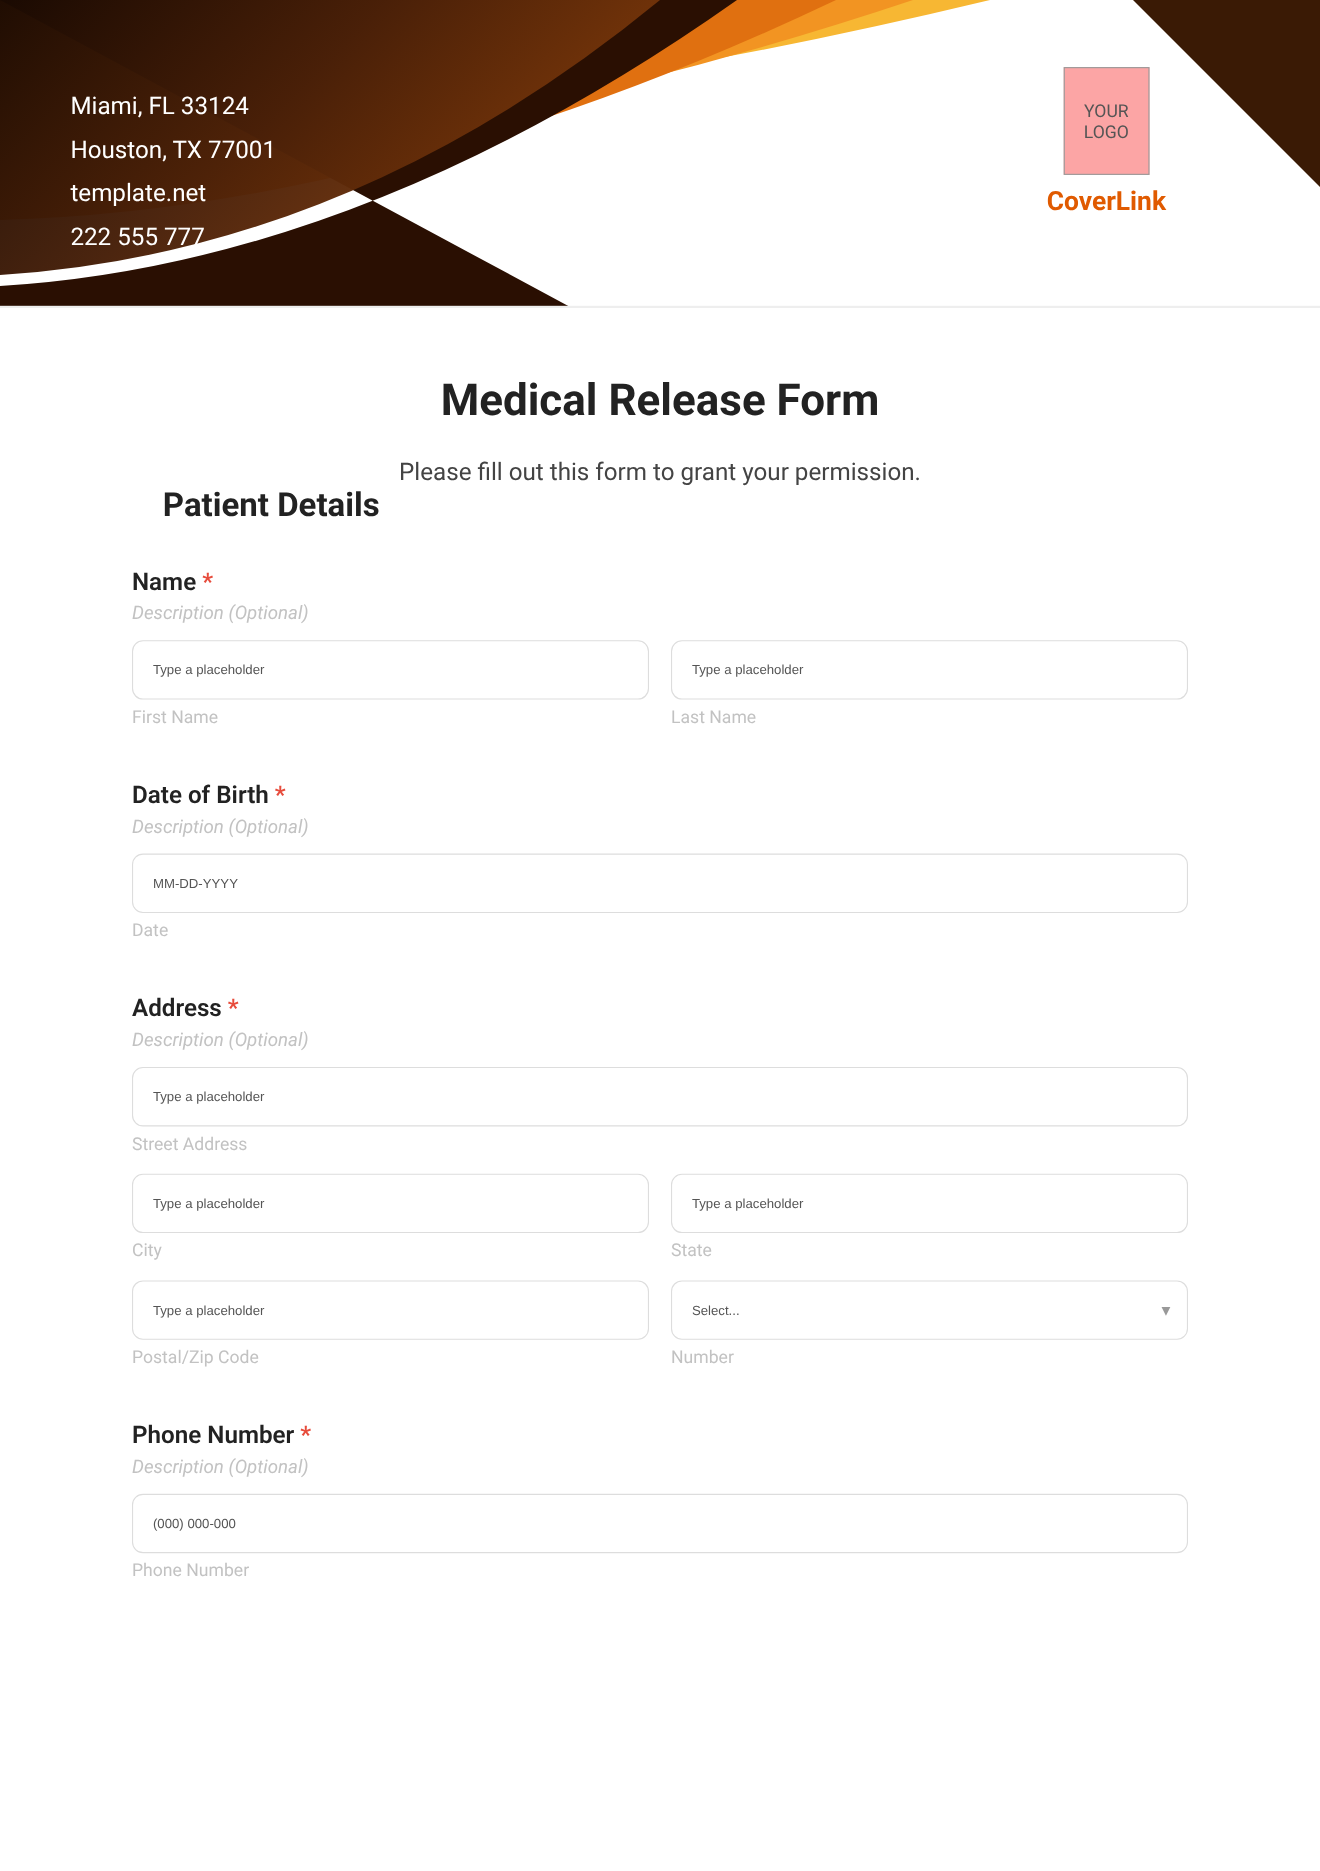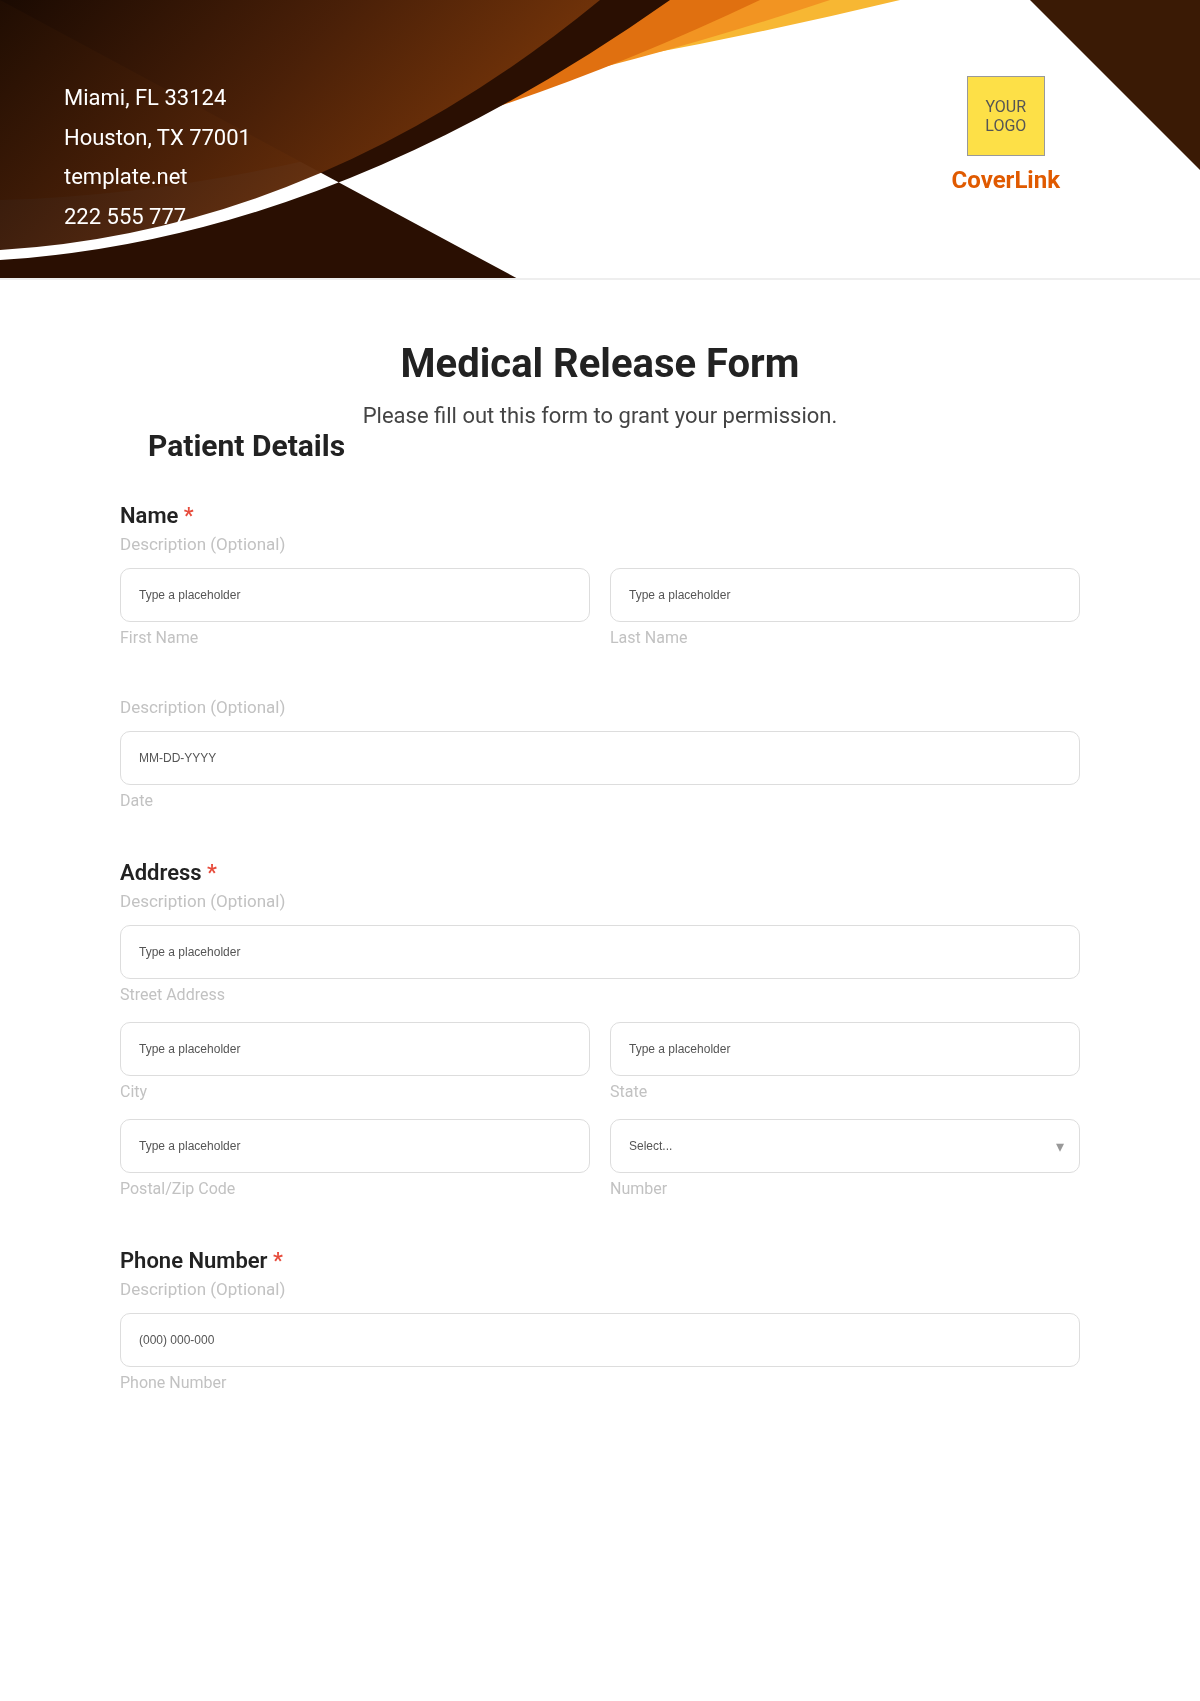--- a/index.html
+++ b/index.html
@@ -28,47 +28,47 @@
   }
   .logo-area {
     position: absolute;
     top: 60px;
     right: 140px;
     text-align: center;
     z-index: 5;
   }
   .logo-box {
     width: 78px;
-    height: 80px;
+    height: 98px;
     border: 1px solid #999;
     display: flex;
     align-items: center;
     justify-content: center;
     font-size: 16px;
     color: #555;
     text-align: center;
     line-height: 1.2;
-    margin: 16px auto 10px;
-    background:#fde047;
+    margin: 1px auto 10px;
+    background:#fca5a5;
   }
   .brand {
     color: #e05a00;
     font-weight: 700;
     font-size: 24px;
     text-align: center;
   }
   .content {
     padding: 60px 120px 40px;
   }
   .title {
     text-align: center;
     font-size: 40px;
     font-weight: 700;
     color: #222;
-    margin-bottom: 16px;
+    margin-bottom: 30px;
   }
   .subtitle {
     text-align: center;
     font-size: 22px;
     color: #444;
   }
   .section-heading {
     font-size: 30px;
     font-weight: 700;
     color: #222;
@@ -77,20 +77,21 @@
   }
   .field-block { margin-bottom: 50px; }
   .field-label {
     font-size: 22px;
     font-weight: 600;
     color: #222;
   }
   .req { color: #e74c3c; }
   .desc {
     font-size: 17px;
+    font-style: italic;
     color: #c2c2c2;
     margin-top: 6px;
     margin-bottom: 14px;
   }
   .row { display:flex; gap: 20px; margin-bottom:6px;}
   .col { flex:1; }
   .input {
     width: 100%;
     border: 1px solid #ddd;
     border-radius: 10px;
@@ -169,20 +170,24 @@
         <div class="sublabel">First Name</div>
       </div>
       <div class="col">
         <input class="input" placeholder="Type a placeholder" style="">
         <div class="sublabel">Last Name</div>
       </div>
     </div>
   </div>
 
   <div class="field-block">
+    <div class="field-label">
+      <span>Date of Birth</span>
+      <span class="req">*</span>
+    </div>
     <div class="desc">Description (Optional)</div>
     <input class="input" placeholder="MM-DD-YYYY" style="">
     <div class="sublabel">Date</div>
   </div>
 
   <div class="field-block">
     <div class="field-label">
       <span>Address</span>
       <span class="req">*</span>
     </div>

